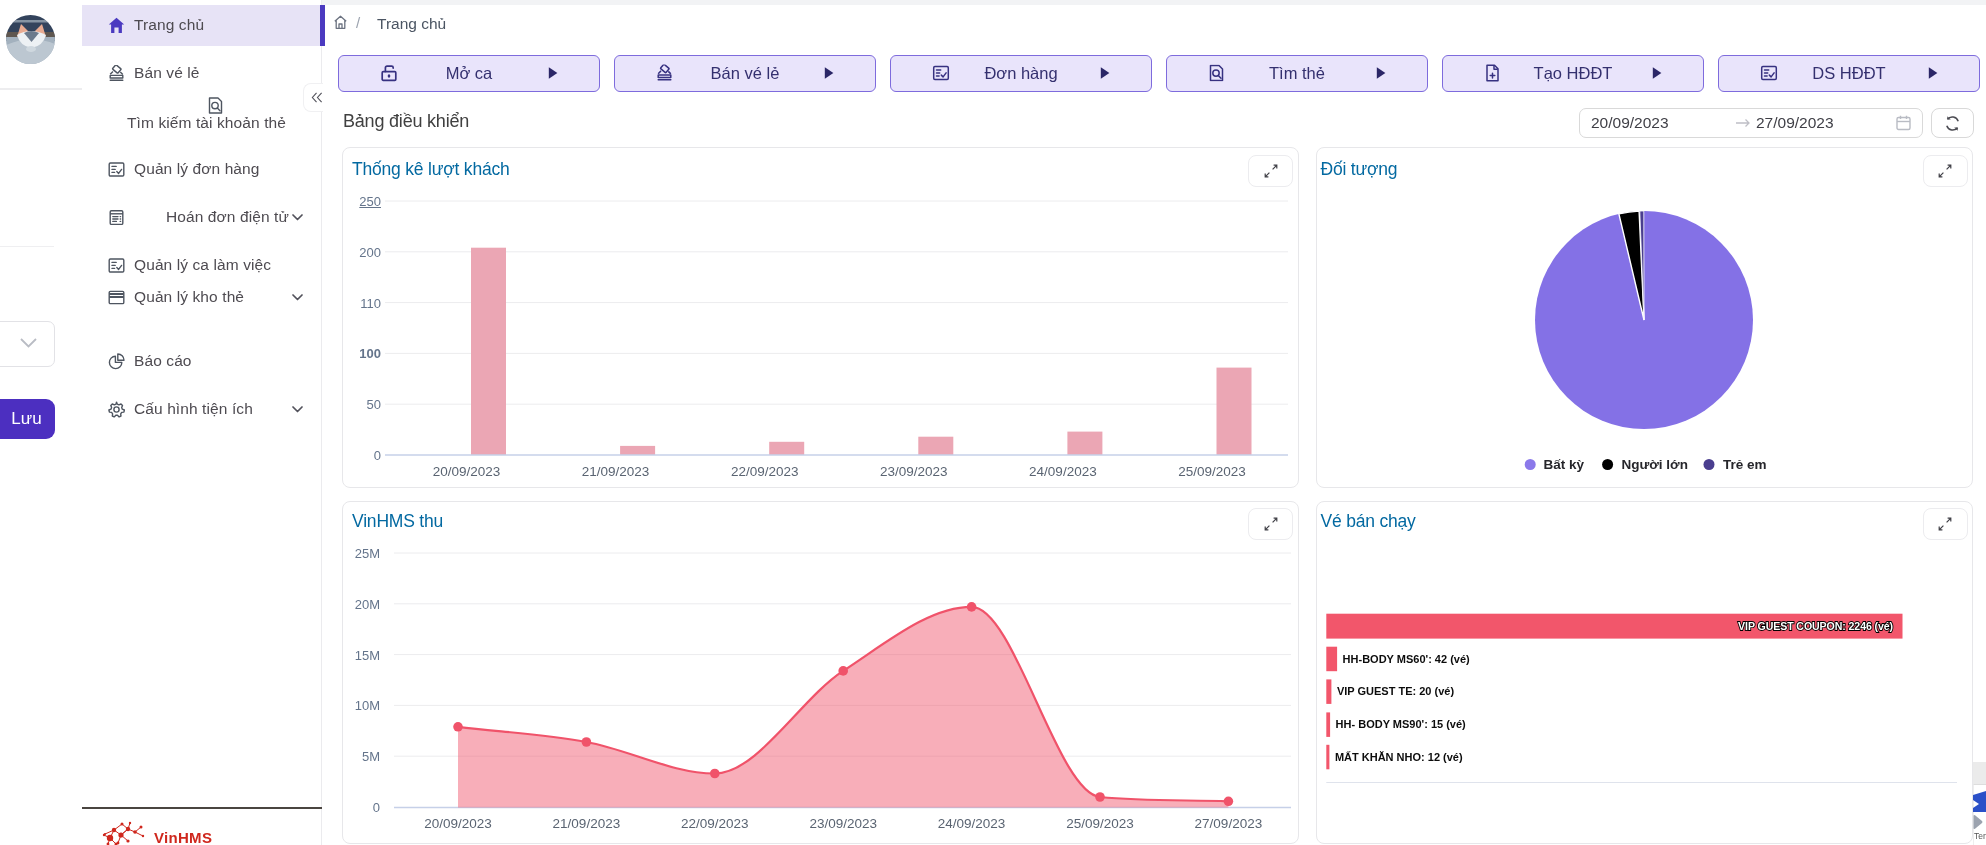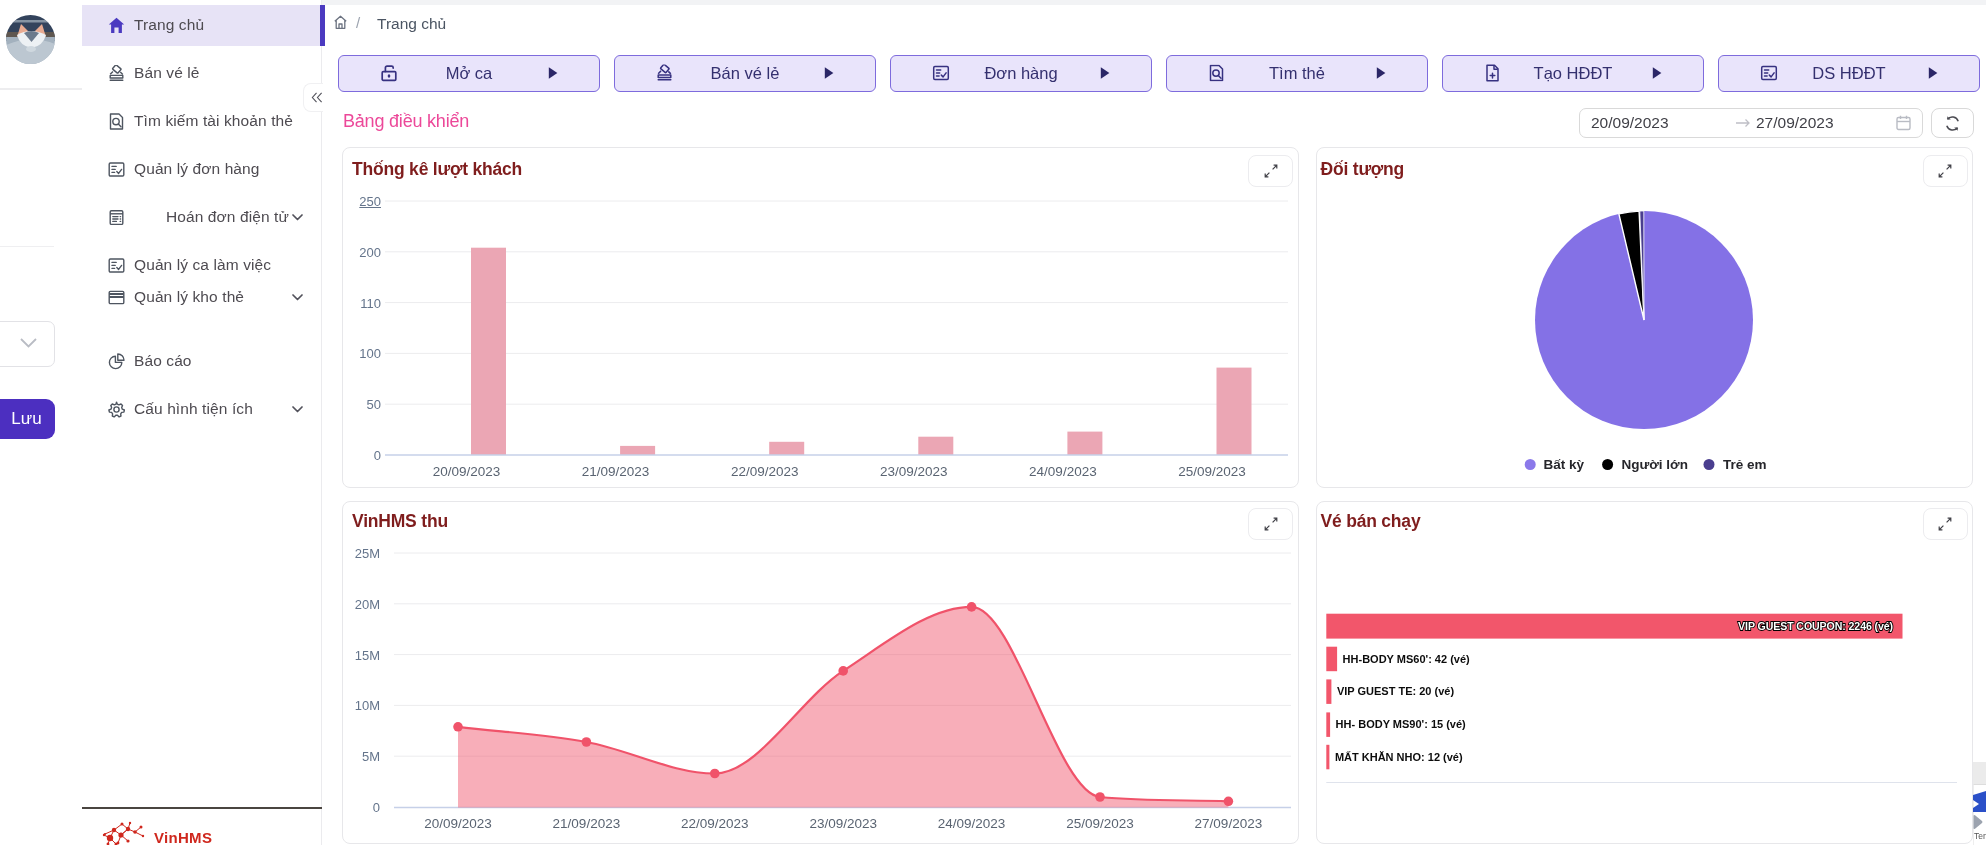--- a/index.html
+++ b/index.html
@@ -1,21 +1,21 @@
 <!DOCTYPE html>
 <html><head>
 <meta charset="utf-8">
 <style>
   * { margin:0; padding:0; box-sizing:border-box; }
   html,body { width:1986px; height:845px; overflow:hidden; background:#fff;
     font-family:"Liberation Sans", sans-serif; }
   .abs { position:absolute; }
   #root { position:relative; width:1986px; height:845px; background:#fff; }
   .card { position:absolute; background:#fff; border:1px solid #e7e7ea; border-radius:8px; }
-  .ctitle { position:absolute; font-size:17.5px; font-weight:700; color:#7f1d1d; letter-spacing:-0.2px; }
+  .ctitle { position:absolute; font-size:17.5px; font-weight:400; color:#0369a1; letter-spacing:-0.2px; }
   .expand { position:absolute; width:45px; height:32px; border:1px solid #ececef; border-radius:8px; background:#fff; display:flex; align-items:center; justify-content:center; }
   .mitem { position:absolute; left:82px; width:240px; height:48px; display:flex; align-items:center; }
   .mitem .mic { width:17px; height:17px; margin-left:26px; flex:none; }
   .mitem .mtx { margin-left:9px; font-size:15.5px; color:#4e4b51; font-weight:500; letter-spacing:0.1px; }
   .mitem .mch { position:absolute; right:19px; }
   .qbtn { position:absolute; top:54.5px; width:262px; height:37px; background:#e9e4fb; border:1px solid #7e6bdd; border-radius:6px; }
   .qbtn .qic { position:absolute; left:41px; top:50%; transform:translateY(-50%); }
   .qbtn .qtx { position:absolute; left:0; right:0; top:0; bottom:0; display:flex; align-items:center; justify-content:center; font-size:16.5px; font-weight:400; color:#34306f; }
   .qbtn .qar { position:absolute; left:209px; top:50%; transform:translateY(-50%); }
   .ylab { position:absolute; font-size:13px; color:#64748b; text-align:right; }
@@ -76,21 +76,21 @@
       <svg class="mic" viewBox="0 0 17 17">
           <g fill="none" stroke="#4e5560" stroke-width="1.4" stroke-linejoin="round">
             <rect x="5.3" y="1.2" width="7" height="5.6" rx="0.8" transform="rotate(40 8.8 4)"></rect>
             <path d="M2.2 9.2 L5 6.4 M14.8 9.4 L12.3 6.9"></path>
             <path d="M2.2 10.4 H14.8 V13 H2.2 Z"></path>
             <path d="M2.2 15.2 H14.8" stroke-linecap="round"></path>
           </g>
         </svg>
       <span class="mtx">Bán vé lẻ</span>
     </div>
-    <div class="mitem" style="top:97px;">
+    <div class="mitem" style="top:97px;flex-direction:column;">
       <svg class="mic" viewBox="0 0 17 17">
           <g fill="none" stroke="#4e5560" stroke-width="1.4" stroke-linejoin="round">
             <path d="M2.5 1 H11 L14.5 4.5 V16 H2.5 Z"></path>
             <circle cx="8" cy="8.6" r="3.2"></circle>
             <path d="M10.3 11 L13 13.8" stroke-linecap="round"></path>
           </g>
         </svg>
       <span class="mtx">Tìm kiếm tài khoản thẻ</span>
     </div>
     <div class="mitem" style="top:145px;">
@@ -270,21 +270,21 @@
             <path d="M8.8 10.6 L10.6 12.4 L13.6 8.4" stroke-linecap="round"></path>
           </g>
         </svg>
       <div class="qtx">DS HĐĐT</div>
       <svg class="qar" width="10" height="13" viewBox="0 0 10 13">
           <path d="M0.8 0.8 L9.4 6.5 L0.8 12.2 Z" fill="#2b2667"></path>
         </svg>
     </div>
   </div>
 
-  <div class="abs" style="left:343px;top:111px;font-size:18px;font-weight:400;color:#ec4899;letter-spacing:-0.2px;">Bảng điều khiển</div>
+  <div class="abs" style="left:343px;top:111px;font-size:18px;font-weight:400;color:#404040;letter-spacing:-0.2px;">Bảng điều khiển</div>
   <div class="abs" style="left:1579px;top:108px;width:344px;height:30px;border:1px solid #d9d9d9;border-radius:7px;background:#fff;"></div>
   <div class="abs" style="left:1591px;top:114px;font-size:15.5px;color:#3f3f46;">20/09/2023</div>
   <svg class="abs" style="left:1735px;top:117px" width="16" height="12" viewBox="0 0 16 12">
       <path d="M1 6 H14 M10.5 2.5 L14 6 L10.5 9.5" fill="none" stroke="#bfbfc6" stroke-width="1.3"></path>
     </svg>
   <div class="abs" style="left:1756px;top:114px;font-size:15.5px;color:#3f3f46;">27/09/2023</div>
   <svg class="abs" style="left:1896px;top:115px" width="15" height="16" viewBox="0 0 15 16">
       <rect x="1" y="2.5" width="13" height="12" rx="1.5" fill="none" stroke="#b9bcc4" stroke-width="1.4"></rect>
       <path d="M1 6.5 H14" stroke="#b9bcc4" stroke-width="1.4"></path>
       <path d="M4.5 0.8 V4 M10.5 0.8 V4" stroke="#b9bcc4" stroke-width="1.4"></path>
@@ -301,21 +301,21 @@
   <div class="ctitle" style="left:352px;top:159px;">Thống kê lượt khách</div>
   <div class="expand" style="left:1248px;top:155px;">
       <svg width="14" height="14" viewBox="0 0 14 14">
         <path d="M8.6 5.4 L12.6 1.4 M9.6 1.2 L12.8 1.2 L12.8 4.4 M5.4 8.6 L1.4 12.6 M1.2 9.6 L1.2 12.8 L4.4 12.8" fill="none" stroke="#3f3f46" stroke-width="1.2"></path>
       </svg>
     </div>
   <div id="chart1">
     <div class="ylab" style="left:331px;top:194px;width:50px;text-decoration:underline;">250</div>
     <div class="ylab" style="left:331px;top:244.8px;width:50px;">200</div>
     <div class="ylab" style="left:331px;top:295.6px;width:50px;">110</div>
-    <div class="ylab" style="left:331px;top:346.4px;width:50px;">100</div>
+    <div class="ylab" style="left:331px;top:346.4px;width:50px;font-weight:bold;">100</div>
     <div class="ylab" style="left:331px;top:397.2px;width:50px;">50</div>
     <div class="ylab" style="left:331px;top:448px;width:50px;">0</div>
     <svg class="abs" style="left:385px;top:190px" width="903" height="280" viewBox="0 0 903 280">
       <g stroke="#ececee" stroke-width="1">
         <path d="M0 11 H903 M0 61.8 H903 M0 112.6 H903 M0 163.4 H903 M0 214.2 H903"></path>
       </g>
       <g fill="#eba6b4">
         <rect x="86" y="57.7" width="35" height="207.3"></rect>
         <rect x="235.1" y="255.9" width="35" height="9.1"></rect>
         <rect x="384.2" y="251.8" width="35" height="13.2"></rect>

